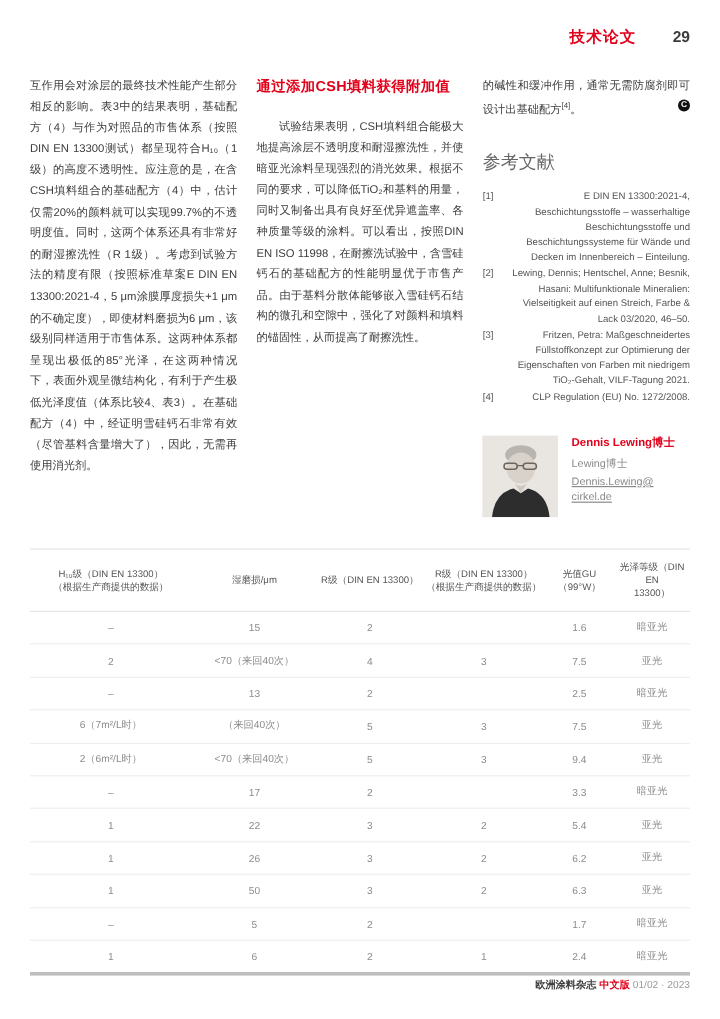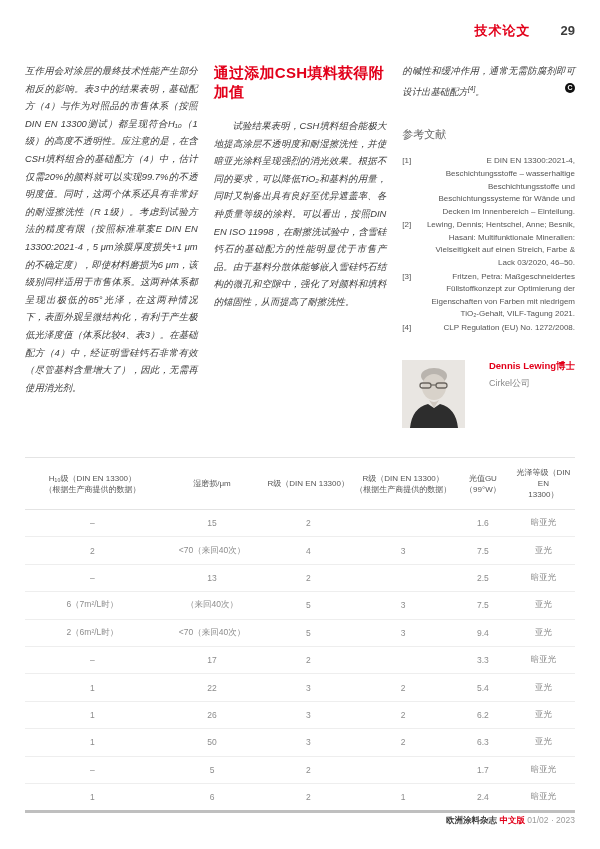--- a/index.html
+++ b/index.html
@@ -6,33 +6,33 @@
   body {
     width:600px; height:849px; background:#ffffff; position:relative;
     font-family:"Liberation Sans","DejaVu Sans",sans-serif; overflow:hidden;
   }
   .page-header { position:absolute; top:22px; right:25px; display:flex; align-items:baseline; gap:30px; }
   .page-header .rubric { color:#e2001a; font-weight:bold; font-size:13px; letter-spacing:1px; }
   .page-header .pageno { color:#3c3c3c; font-size:13px; font-weight:bold; }
 
   .columns { position:absolute; top:62px; left:25px; width:550px; display:flex; gap:16px; }
   .col { width:173px; position:relative; }
-  .col p { font-size:9.4px; line-height:17.6px; text-align:justify; color:#3c3c3c; margin:0;font-style:italic; }
+  .col p { font-size:9.4px; line-height:17.6px; text-align:justify; color:#3c3c3c; margin:0; }
   .col p.indent { text-indent:2em; }
-  .section-heading { font-size:15px; color:#e2001a; font-weight:bold; margin:2px 0 15px; letter-spacing:.3px; }
+  .section-heading { font-size:12px; color:#e2001a; font-weight:bold; margin:2px 0 15px; letter-spacing:.3px; }
 
   .end-mark { position:absolute; top:21px; right:0; width:10px; height:10px; background:#111;
     border-radius:50%; color:#fff; font-size:7px; font-weight:bold; text-align:center; line-height:10px; }
 
-  .refs-heading { margin:27px 0 13px; font-size:11px; color:#666; font-weight:normal; }
+  .refs-heading { margin:27px 0 13px; font-size:15px; color:#666; font-weight:normal; }
   .ref { display:flex; font-size:8px; line-height:12.6px; color:#555; margin-bottom:1px; }
   .ref-num { width:16px; flex:none; }
   .ref-text { flex:1; text-align:right; }
 
-  .author { display:flex; margin-top:25px; gap:11px;justify-content:space-between; }
+  .author { display:flex; margin-top:25px; gap:11px; }
   .photo { width:63px; height:68px; flex:none; background:#e9e7e3; overflow:hidden; }
   .author-name { color:#e2001a; font-weight:bold; font-size:9.5px; margin-bottom:4px; }
   .author-company { font-size:9px; color:#8a8a8a; margin-bottom:2px; }
   .author-email { font-size:9px; color:#8a8a8a; text-decoration:underline; line-height:13px; display:block; cursor:pointer; }
 
   .data-table { position:absolute; top:457px; left:25px; width:550px; }
   .t-header { display:flex; align-items:center; border-top:1px solid #e4e4e4; border-bottom:1px solid #e4e4e4; padding:9px 0; }
   .t-hcell { font-size:8px; line-height:11px; color:#555; text-align:center; }
   .t-row { display:flex; align-items:center; height:26.4px; border-bottom:1px solid #eeeeee; }
   #table-body .t-row:last-child { border-bottom:3px solid #bfbfbf; }
@@ -94,21 +94,22 @@
           <ellipse cx="32" cy="27" rx="12" ry="13" fill="#d8d2ca"></ellipse>
           <rect x="18" y="23" width="11" height="5" rx="2.5" fill="none" stroke="#6b6660" stroke-width="1.3"></rect>
           <rect x="34" y="23" width="11" height="5" rx="2.5" fill="none" stroke="#6b6660" stroke-width="1.3"></rect>
           <line x1="29" y1="25" x2="34" y2="25" stroke="#6b6660" stroke-width="1.2"></line>
           <path d="M8 68 Q10 48 26 44 L32 48 L38 44 Q54 48 56 68 Z" fill="#2d2d2d"></path>
           <path d="M27 40 L32 48 L37 40 Q32 44 27 40 Z" fill="#cfc8c0"></path>
         </svg>
       </div>
       <div class="author-info">
         <div class="author-name">Dennis Lewing博士</div>
-        <div class="author-company">Cirkel公司</div>
+        <div class="author-company">Lewing博士</div>
+        <a class="author-email"><span>Dennis.Lewing@</span><br><span>cirkel.de</span></a>
       </div>
     </div>
   </section>
 </div>
 
 <div class="data-table">
   <div class="t-header">
     <div class="t-hcell c0">
         <div>H₁₀级（DIN EN 13300）</div>
         <div>（根据生产商提供的数据）</div>

